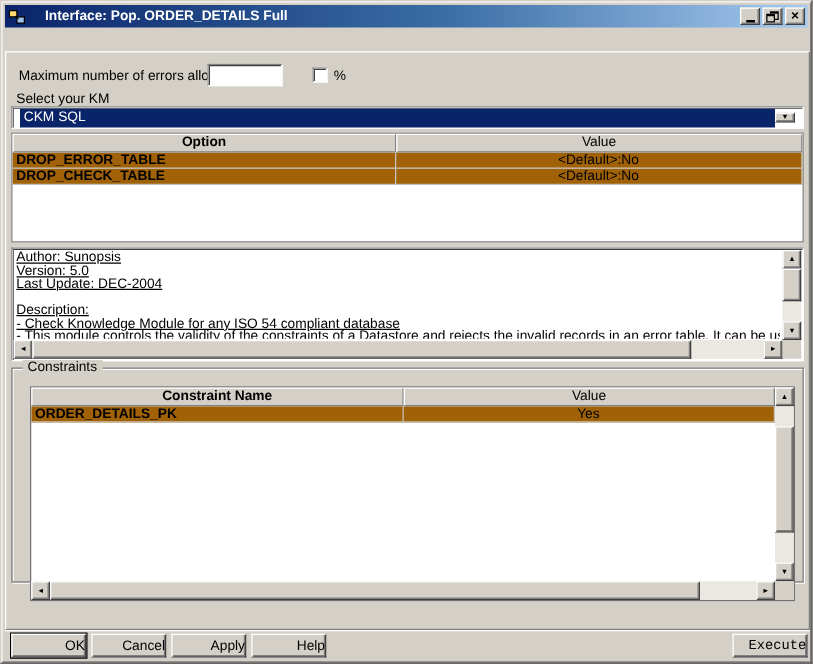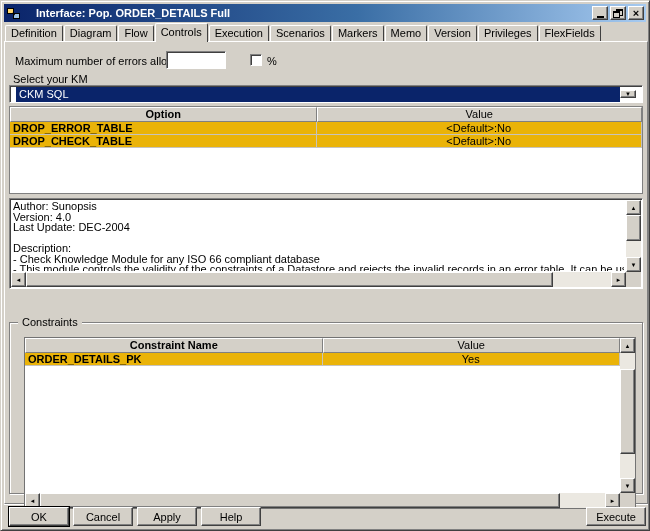--- a/index.html
+++ b/index.html
@@ -44,67 +44,67 @@
   .combo{position:absolute;left:4px;top:43px;width:634px;height:18px;display:flex;padding:6px;align-items:center;}
   .combo-sel{flex:1;background:#0a246a;color:#fff;padding:1px 3px;line-height:13px;white-space:nowrap;overflow:hidden;}
   .combo-btn{width:16px;display:flex;align-items:center;justify-content:center;font-size:6px;flex:none;}
 
   
   .opt-table{position:absolute;left:4px;top:64px;width:634px;height:88px;background:#fff;border:1px solid #808080;box-sizing:border-box;overflow:hidden;}
   .thead{display:flex;height:15px;}
   .th{background:#d4d0c8;border:1px solid;border-color:#ffffff #808080 #808080 #ffffff;text-align:center;line-height:13px;box-sizing:border-box;overflow:hidden;white-space:nowrap;}
   .c1{width:48.5%;font-weight:bold;}
   .c2{width:51.5%;text-align:center;}
-  .tr{display:flex;height:13px;line-height:12px;background:#eab308;}
+  .tr{display:flex;height:13px;line-height:12px;background:#a16207;}
   .td{padding:0 3px;border-right:1px solid #c6c3bd;border-bottom:1px solid #c6c3bd;box-sizing:border-box;white-space:nowrap;overflow:hidden;}
 
   
   .descbox{position:absolute;left:4px;top:156px;width:634px;height:91px;}
   .desc-text{position:absolute;left:3px;top:2px;right:18px;bottom:17px;overflow:hidden;}
-  .desc-line{height:10.5px;line-height:10.5px;white-space:nowrap;}
+  .desc-line{height:10.5px;line-height:10.5px;white-space:nowrap;text-decoration:underline;}
 
   
   .vscroll{position:absolute;display:flex;flex-direction:column;width:15px;}
   .hscroll{position:absolute;display:flex;height:15px;}
   .sbtn{width:15px;height:15px;background:#d4d0c8;border:1px solid;border-color:#ffffff #404040 #404040 #ffffff;
     box-shadow:inset -1px -1px 0 #808080;display:flex;align-items:center;justify-content:center;
     font-size:6px;color:#000;flex:none;box-sizing:border-box;}
   .vtrack{flex:1;background:#ebe8e1;position:relative;}
   .htrack{flex:1;background:#ebe8e1;position:relative;}
   .vthumb{position:absolute;left:0;right:0;background:#d4d0c8;border:1px solid;border-color:#ffffff #404040 #404040 #ffffff;box-shadow:inset -1px -1px 0 #808080;box-sizing:border-box;}
   .hthumb{position:absolute;top:0;bottom:0;background:#d4d0c8;border:1px solid;border-color:#ffffff #404040 #404040 #ffffff;box-shadow:inset -1px -1px 0 #808080;box-sizing:border-box;}
   .corner{position:absolute;width:15px;height:15px;background:#d4d0c8;}
   .descbox .vscroll{top:1px;right:1px;bottom:16px;}
   .descbox .hscroll{left:1px;bottom:1px;right:16px;}
   .descbox .corner{right:1px;bottom:1px;}
   .descbox .vthumb{top:0;height:26px;}
   .descbox .hthumb{left:0;width:90%;}
 
   
   .group{position:absolute;left:4px;top:252px;width:634px;height:172px;box-sizing:border-box;
-    border:1px solid #808080;box-shadow:inset 1px 1px 0 #ffffff, 1px 1px 0 #ffffff;margin-top:28px;}
+    border:1px solid #808080;box-shadow:inset 1px 1px 0 #ffffff, 1px 1px 0 #ffffff;}
   .group-label{position:absolute;top:-7px;left:8px;background:#d4d0c8;padding:0 4px;}
   .ctable{position:absolute;left:14px;top:14px;width:612px;height:172px;background:#fff;border:1px solid #737373;box-sizing:border-box;}
   .ctable .grid{position:absolute;left:0;top:0;right:15px;bottom:15px;overflow:hidden;}
   .ctable .vscroll{top:0;right:0;bottom:15px;}
   .ctable .hscroll{left:0;bottom:0;right:15px;}
   .ctable .corner{right:0;bottom:0;}
   .ctable .vthumb{top:16px;height:68%;}
   .ctable .hthumb{left:0;width:92%;}
   .ctable .c1{width:50%;}
   .ctable .c2{width:50%;}
 
   
-  .btn{position:absolute;top:506px;width:60px;height:19px;font:inherit;text-align:center;padding:0;cursor:default;
+  .btn{position:absolute;top:506px;width:60px;height:19px;font:inherit;text-align:right;padding:0;cursor:default;
     background:#d4d0c8;border:1px solid;border-color:#ffffff #404040 #404040 #ffffff;box-shadow:inset -1px -1px 0 #808080;box-sizing:border-box;}
   .btn-ok{left:8px;box-shadow:0 0 0 1px #000, inset -1px -1px 0 #808080;}
   .btn-cancel{left:72px;}
   .btn-apply{left:136px;}
   .btn-help{left:200px;}
-  .btn-execute{right:3px;}
+  .btn-execute{right:3px;font-family:Liberation Mono, monospace;}
 </style>
 </head>
 <body>
 
 <div class="window">
 
   <div class="titlebar">
     <span class="title-icon">
       <svg width="13" height="13" viewBox="0 0 13 13">
         <rect x="0.5" y="1.5" width="6" height="5" fill="#ffd76e" stroke="#000000" stroke-width="1"></rect>
@@ -122,33 +122,20 @@
             <span class="r1"></span>
             <span class="r2"></span>
           </span>
       </span>
       <span class="tbtn">
           <span class="close-glyph">×</span>
         </span>
     </span>
   </div>
 
-  <div class="tabs">
-    <span class="tab">Definition</span>
-    <span class="tab">Diagram</span>
-    <span class="tab">Flow</span>
-    <span class="tab active">Controls</span>
-    <span class="tab">Execution</span>
-    <span class="tab">Scenarios</span>
-    <span class="tab">Markers</span>
-    <span class="tab">Memo</span>
-    <span class="tab">Version</span>
-    <span class="tab">Privileges</span>
-    <span class="tab">FlexFields</span>
-  </div>
 
   <div class="panel">
 
     <span class="lbl" style="left:10px;top:13px;">Maximum number of errors allowed</span>
     <input class="field sunken" value="" style="">
     <span class="checkbox sunken"></span>
     <span class="lbl" style="left:262px;top:13px;">%</span>
 
     <span class="lbl" style="left:8px;top:31px;">Select your KM</span>
     <div class="combo sunken">
@@ -169,25 +156,25 @@
       </div>
       <div class="tr">
         <div class="td c1">DROP_CHECK_TABLE</div>
         <div class="td c2">&lt;Default&gt;:No</div>
       </div>
     </div>
 
     <div class="descbox sunken">
       <div class="desc-text">
         <div class="desc-line">Author: Sunopsis</div>
-        <div class="desc-line">Version: 4.0</div>
+        <div class="desc-line">Version: 5.0</div>
         <div class="desc-line">Last Update: DEC-2004</div>
         <div class="desc-line"></div>
         <div class="desc-line">Description:</div>
-        <div class="desc-line">- Check Knowledge Module for any ISO 66 compliant database</div>
+        <div class="desc-line">- Check Knowledge Module for any ISO 54 compliant database</div>
         <div class="desc-line">- This module controls the validity of the constraints of a Datastore and rejects the invalid records in an error table. It can be used for static</div>
       </div>
       <div class="vscroll">
         <div class="sbtn">
             <span>▲</span>
           </div>
         <div class="vtrack">
             <div class="vthumb"></div>
           </div>
         <div class="sbtn">

